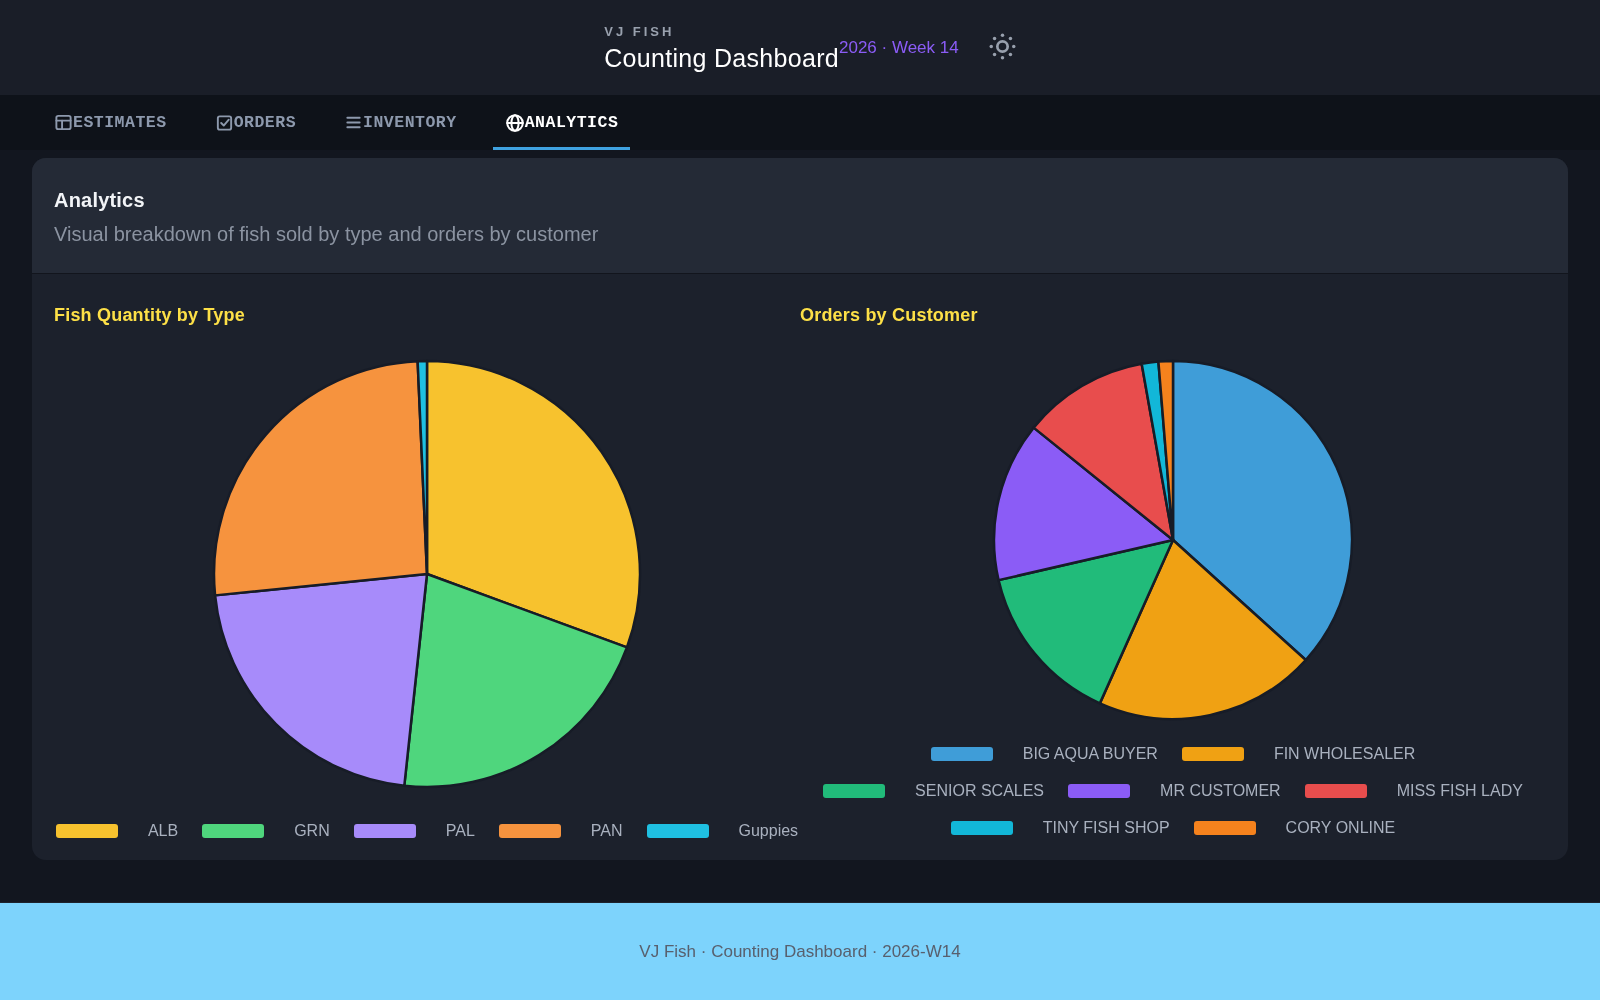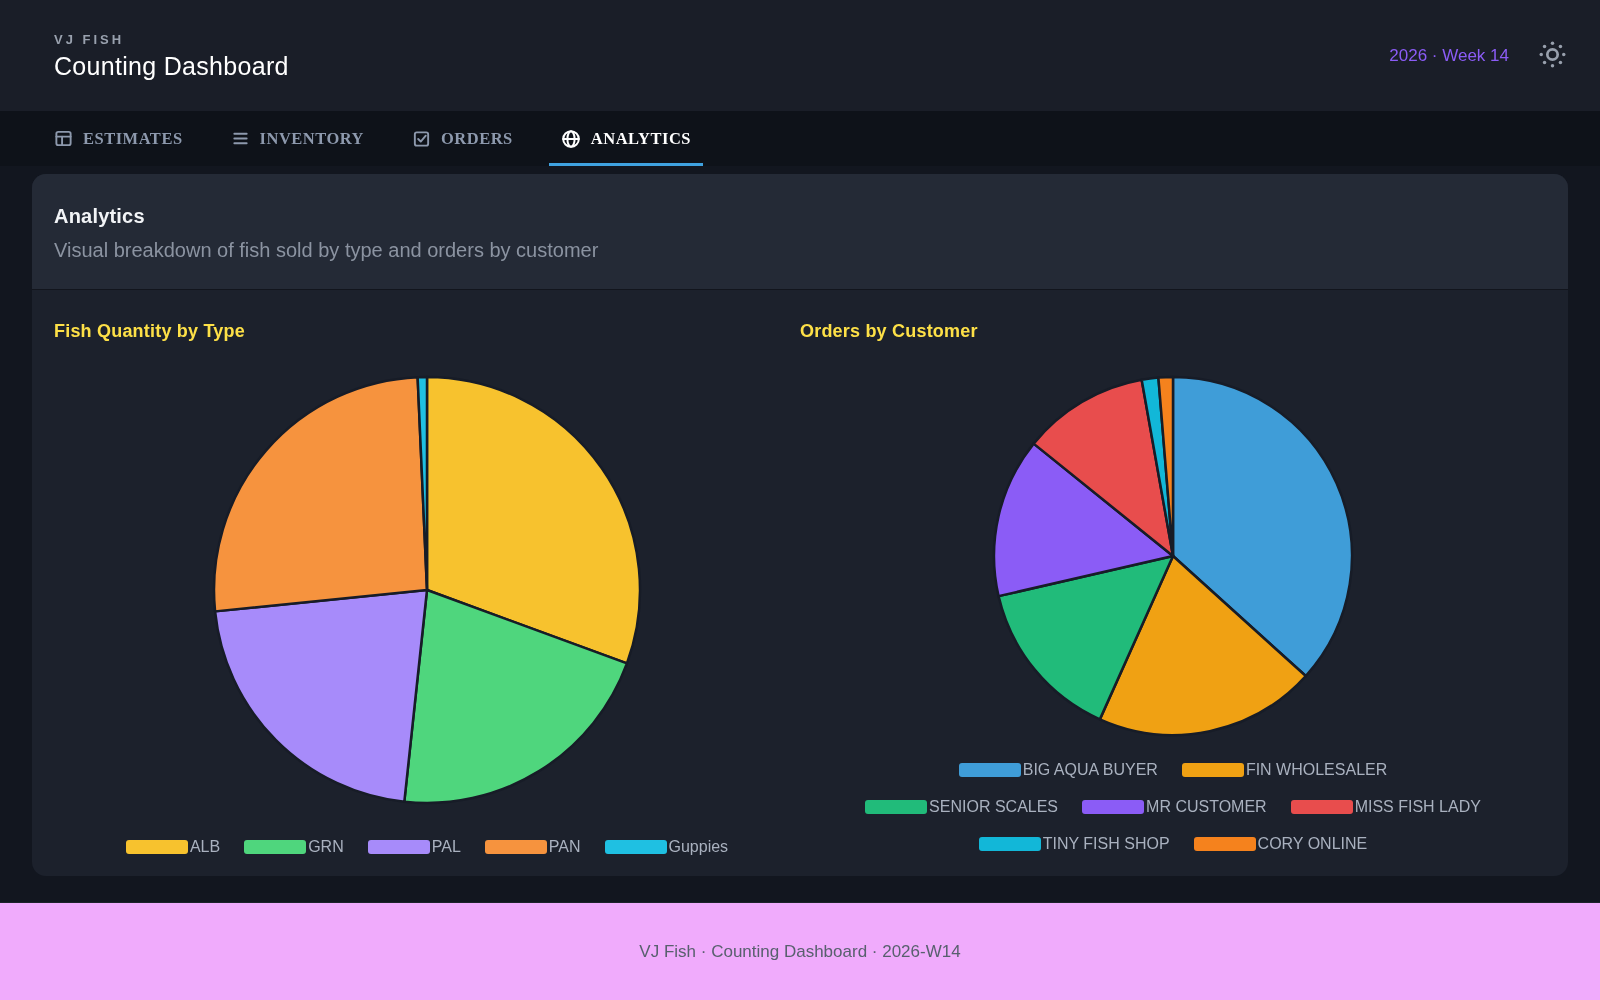--- a/index.html
+++ b/index.html
@@ -4,58 +4,58 @@
 <style>
   html,body{margin:0;padding:0;}
   body{
     width:1600px;height:1000px;overflow:hidden;
     background:#12161f;
     font-family:"Liberation Sans","DejaVu Sans",sans-serif;
   }
   .app{display:flex;flex-direction:column;width:1600px;height:1000px;}
 
   
-  .top{height:111px;background:#1a1e28;display:flex;justify-content:space-between;align-items:center;
+  .top{height:95px;background:#1a1e28;display:flex;justify-content:center;align-items:center;
        padding:0 30px 0 54px;box-sizing:border-box;flex:0 0 auto;}
   .brand{font-size:13px;font-weight:bold;letter-spacing:3px;color:#99a1ae;margin-bottom:7px;}
   .app-title{font-size:25px;font-weight:normal;color:#ffffff;letter-spacing:.3px;line-height:1;}
   .top-right{display:flex;align-items:center;gap:26px;}
   .week{color:#8b5cf6;font-size:17px;}
   .theme-btn{background:none;border:none;padding:4px;cursor:pointer;color:#98a0ad;display:flex;align-items:center;}
 
   
   nav{height:55px;background:#0e1219;display:flex;align-items:stretch;padding:0 0 0 42px;gap:24px;flex:0 0 auto;}
-  .tab{display:flex;align-items:center;gap:10px;padding:0 12px;background:none;border:none;cursor:pointer;
+  .tab{display:flex;align-items:center;gap:0;padding:0 12px;background:none;border:none;cursor:pointer;
        border-bottom:3px solid transparent;border-top:3px solid transparent;
-       color:#8d99ad;font-family:Liberation Serif, serif;font-weight:bold;font-size:16.5px;letter-spacing:.5px;white-space:nowrap;text-align:right;}
+       color:#8d99ad;font-family:Liberation Mono, monospace;font-weight:bold;font-size:16.5px;letter-spacing:.5px;white-space:nowrap;text-align:right;}
   .tab .icn{display:flex;align-items:center;}
   .tab.active{color:#ffffff;border-bottom-color:#3fa2e0;}
 
   
   main{flex:1 1 auto;padding:8px 32px 0;}
   .card{background:#1c212c;border-radius:14px;overflow:hidden;height:702px;box-sizing:border-box;}
   .card-header{background:#242a36;padding:31px 22px 27px;border-bottom:1px solid #12151d;box-sizing:border-box;}
   .card-header h2{margin:0 0 11px;font-size:20px;font-weight:bold;color:#f2f4f7;letter-spacing:.2px;}
   .card-header p{margin:0;font-size:20px;color:#8b93a1;}
 
   .charts{display:flex;padding:30px 22px 0;}
   .chart-col{width:50%;display:flex;flex-direction:column;align-items:center;box-sizing:border-box;}
   .chart-col h3{align-self:flex-start;margin:0;font-size:18px;font-weight:bold;color:#fde047;line-height:22px;letter-spacing:.2px;}
   .pie-wrap{margin-top:33px;line-height:0;}
   .pie-wrap svg{display:block;}
   .legend{display:flex;flex-direction:column;gap:19px;}
   .legend-row{display:flex;justify-content:center;gap:24px;}
-  .legend-item{display:flex;align-items:center;gap:2px;cursor:pointer;}
+  .legend-item{display:flex;align-items:center;gap:30px;cursor:pointer;}
   .swatch{width:62px;height:14px;border-radius:3px;flex:0 0 auto;}
   .legend-label{font-size:16px;color:#a9b1bf;white-space:nowrap;}
   .legend-m-left{margin-top:33px;}
   .legend-m-right{margin-top:24px;}
 
   
-  footer{height:97px;flex:0 0 auto;background:#f0abfc;border-top:1px solid #1d222c;
+  footer{height:97px;flex:0 0 auto;background:#7dd3fc;border-top:1px solid #1d222c;
          display:flex;align-items:center;justify-content:center;}
   .footer-text{color:#58606e;font-size:17px;}
 </style>
 </head>
 <body>
 
 <div class="app">
 
   <header class="top">
     <div>
@@ -87,35 +87,35 @@
             <rect x="2.5" y="3" width="15" height="14" rx="2"></rect>
             <line x1="2.5" y1="8" x2="17.5" y2="8"></line>
             <line x1="8.5" y1="8" x2="8.5" y2="17"></line>
           </svg>
         </span>
         <span>ESTIMATES</span>
       </button>
       <button class="tab">
         <span class="icn">
           <svg width="19" height="19" viewBox="0 0 20 20" fill="none" stroke="currentColor" stroke-width="2" stroke-linecap="round" stroke-linejoin="round">
+            <rect x="3" y="3.5" width="14" height="14" rx="2"></rect>
+            <polyline points="6.5,10.5 9.2,13.2 14.5,7"></polyline>
+          </svg>
+        </span>
+        <span>ORDERS</span>
+      </button>
+      <button class="tab">
+        <span class="icn">
+          <svg width="19" height="19" viewBox="0 0 20 20" fill="none" stroke="currentColor" stroke-width="2" stroke-linecap="round" stroke-linejoin="round">
             <line x1="3.5" y1="5" x2="16.5" y2="5"></line>
             <line x1="3.5" y1="10" x2="16.5" y2="10"></line>
             <line x1="3.5" y1="15" x2="16.5" y2="15"></line>
           </svg>
         </span>
         <span>INVENTORY</span>
-      </button>
-      <button class="tab">
-        <span class="icn">
-          <svg width="19" height="19" viewBox="0 0 20 20" fill="none" stroke="currentColor" stroke-width="2" stroke-linecap="round" stroke-linejoin="round">
-            <rect x="3" y="3.5" width="14" height="14" rx="2"></rect>
-            <polyline points="6.5,10.5 9.2,13.2 14.5,7"></polyline>
-          </svg>
-        </span>
-        <span>ORDERS</span>
       </button>
       <button class="tab active">
         <span class="icn">
           <svg width="20" height="20" viewBox="0 0 20 20" fill="none" stroke="currentColor" stroke-width="2" stroke-linecap="round" stroke-linejoin="round">
             <circle cx="10" cy="10" r="7.8"></circle>
             <line x1="2.2" y1="10" x2="17.8" y2="10"></line>
             <ellipse cx="10" cy="10" rx="3.6" ry="7.8"></ellipse>
           </svg>
         </span>
         <span>ANALYTICS</span>

